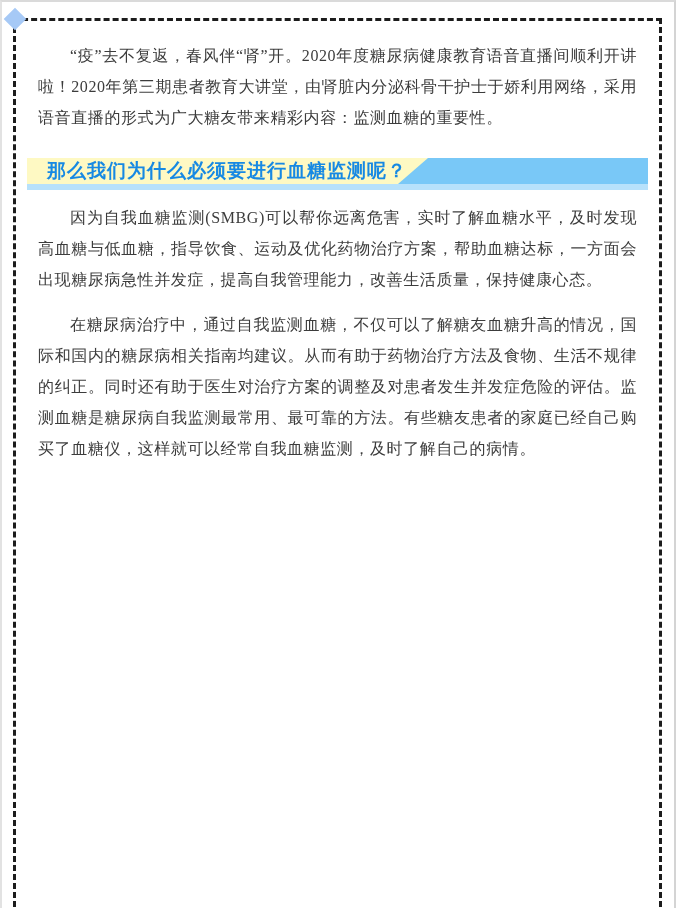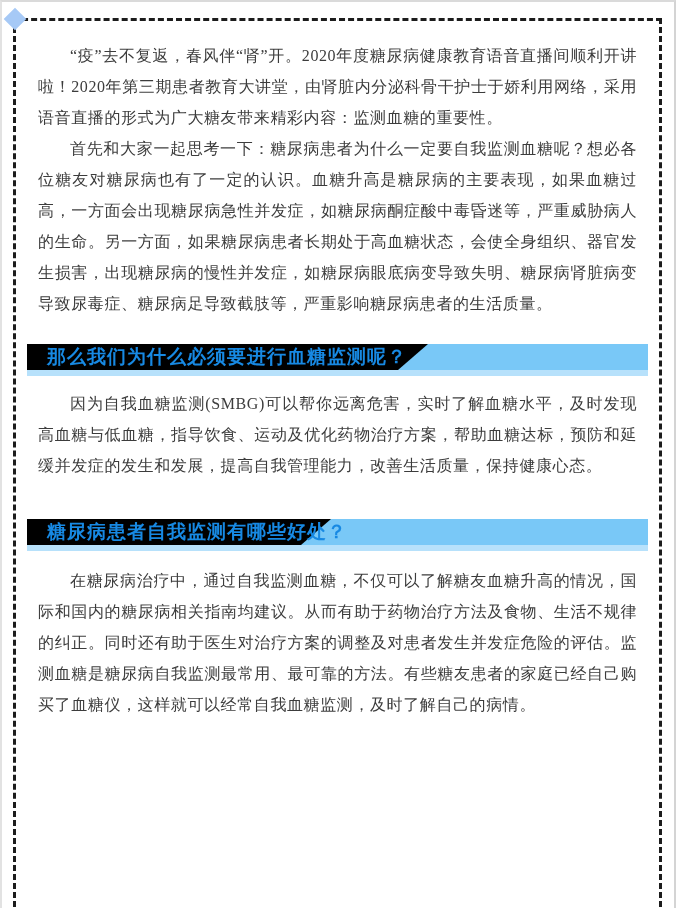--- a/index.html
+++ b/index.html
@@ -44,21 +44,21 @@
   }
   .banner{
     margin:0 13px;
     position:relative;
   }
   .banner-1{margin-top:25px;}
   .banner-2{margin-top:38px;}
   .banner-bar{
     position:relative;
     height:26px;
-    background:#000000;
+    background:#fef9c3;
   }
   .banner-title{
     position:relative;
     z-index:2;
     display:inline-block;
     padding-left:20px;
     font-family:"Liberation Sans","DejaVu Sans",sans-serif;
     font-weight:bold;
     font-size:19px;
     line-height:26px;
@@ -84,35 +84,27 @@
 </style>
 </head>
 <body>
 
 <div class="dashed-frame"></div>
 <div class="corner-diamond"></div>
 
 <div class="content">
 
   <p class="para">“疫”去不复返，春风伴“肾”开。2020年度糖尿病健康教育语音直播间顺利开讲啦！2020年第三期患者教育大讲堂，由肾脏内分泌科骨干护士于娇利用网络，采用语音直播的形式为广大糖友带来精彩内容：监测血糖的重要性。</p>
-  <p class="para">首先和大家一起思考一下：糖尿病患者为什么一定要自我监测血糖呢？想必各位糖友对糖尿病也有了一定的认识。血糖升高是糖尿病的主要表现，如果血糖过高，一方面会出现糖尿病急性并发症，如糖尿病酮症酸中毒昏迷等，严重威胁病人的生命。另一方面，如果糖尿病患者长期处于高血糖状态，会使全身组织、器官发生损害，出现糖尿病的慢性并发症，如糖尿病眼底病变导致失明、糖尿病肾脏病变导致尿毒症、糖尿病足导致截肢等，严重影响糖尿病患者的生活质量。</p>
 
   <div class="banner banner-1">
     <div class="banner-bar">
       <span class="banner-title">那么我们为什么必须要进行血糖监测呢？</span>
       <div class="banner-parallelogram"></div>
     </div>
     <div class="banner-underline"></div>
   </div>
 
-  <p class="para para-after-banner-1">因为自我血糖监测(SMBG)可以帮你远离危害，实时了解血糖水平，及时发现高血糖与低血糖，指导饮食、运动及优化药物治疗方案，帮助血糖达标，预防和延缓并发症的发生和发展，提高自我管理能力，改善生活质量，保持健康心态。</p>
+  <p class="para para-after-banner-1">因为自我血糖监测(SMBG)可以帮你远离危害，实时了解血糖水平，及时发现高血糖与低血糖，指导饮食、运动及优化药物治疗方案，帮助血糖达标，一方面会出现糖尿病急性并发症，提高自我管理能力，改善生活质量，保持健康心态。</p>
 
-  <div class="banner banner-2">
-    <div class="banner-bar">
-      <span class="banner-title">糖尿病患者自我监测有哪些好处？</span>
-      <div class="banner-parallelogram"></div>
-    </div>
-    <div class="banner-underline"></div>
-  </div>
 
   <p class="para para-after-banner-2">在糖尿病治疗中，通过自我监测血糖，不仅可以了解糖友血糖升高的情况，国际和国内的糖尿病相关指南均建议。从而有助于药物治疗方法及食物、生活不规律的纠正。同时还有助于医生对治疗方案的调整及对患者发生并发症危险的评估。监测血糖是糖尿病自我监测最常用、最可靠的方法。有些糖友患者的家庭已经自己购买了血糖仪，这样就可以经常自我血糖监测，及时了解自己的病情。</p>
 
 </div>
 
 </body></html>

